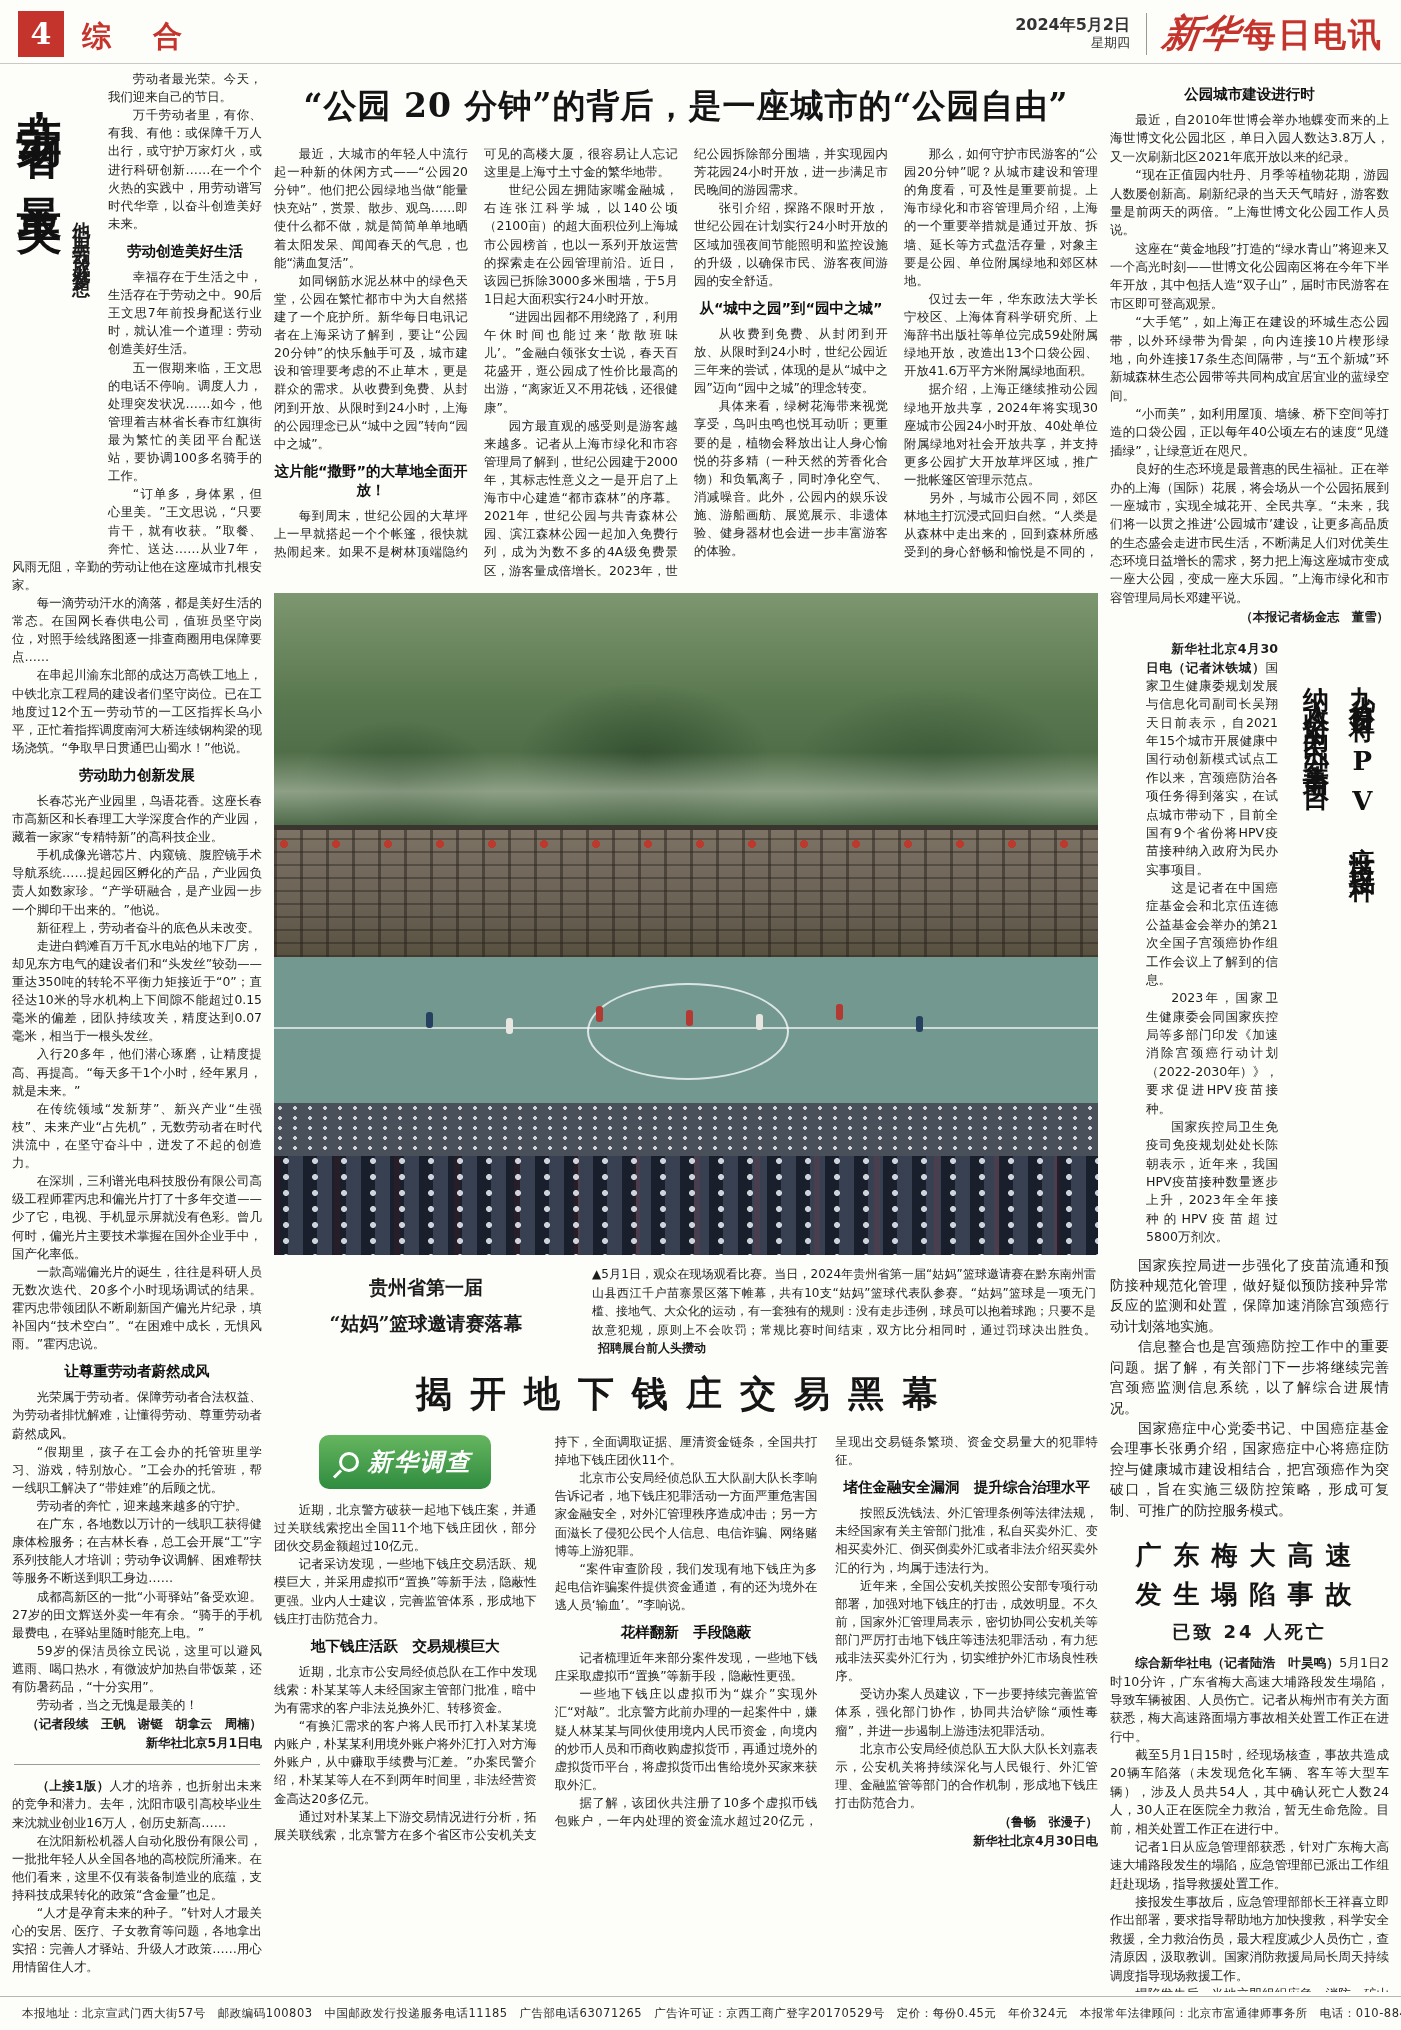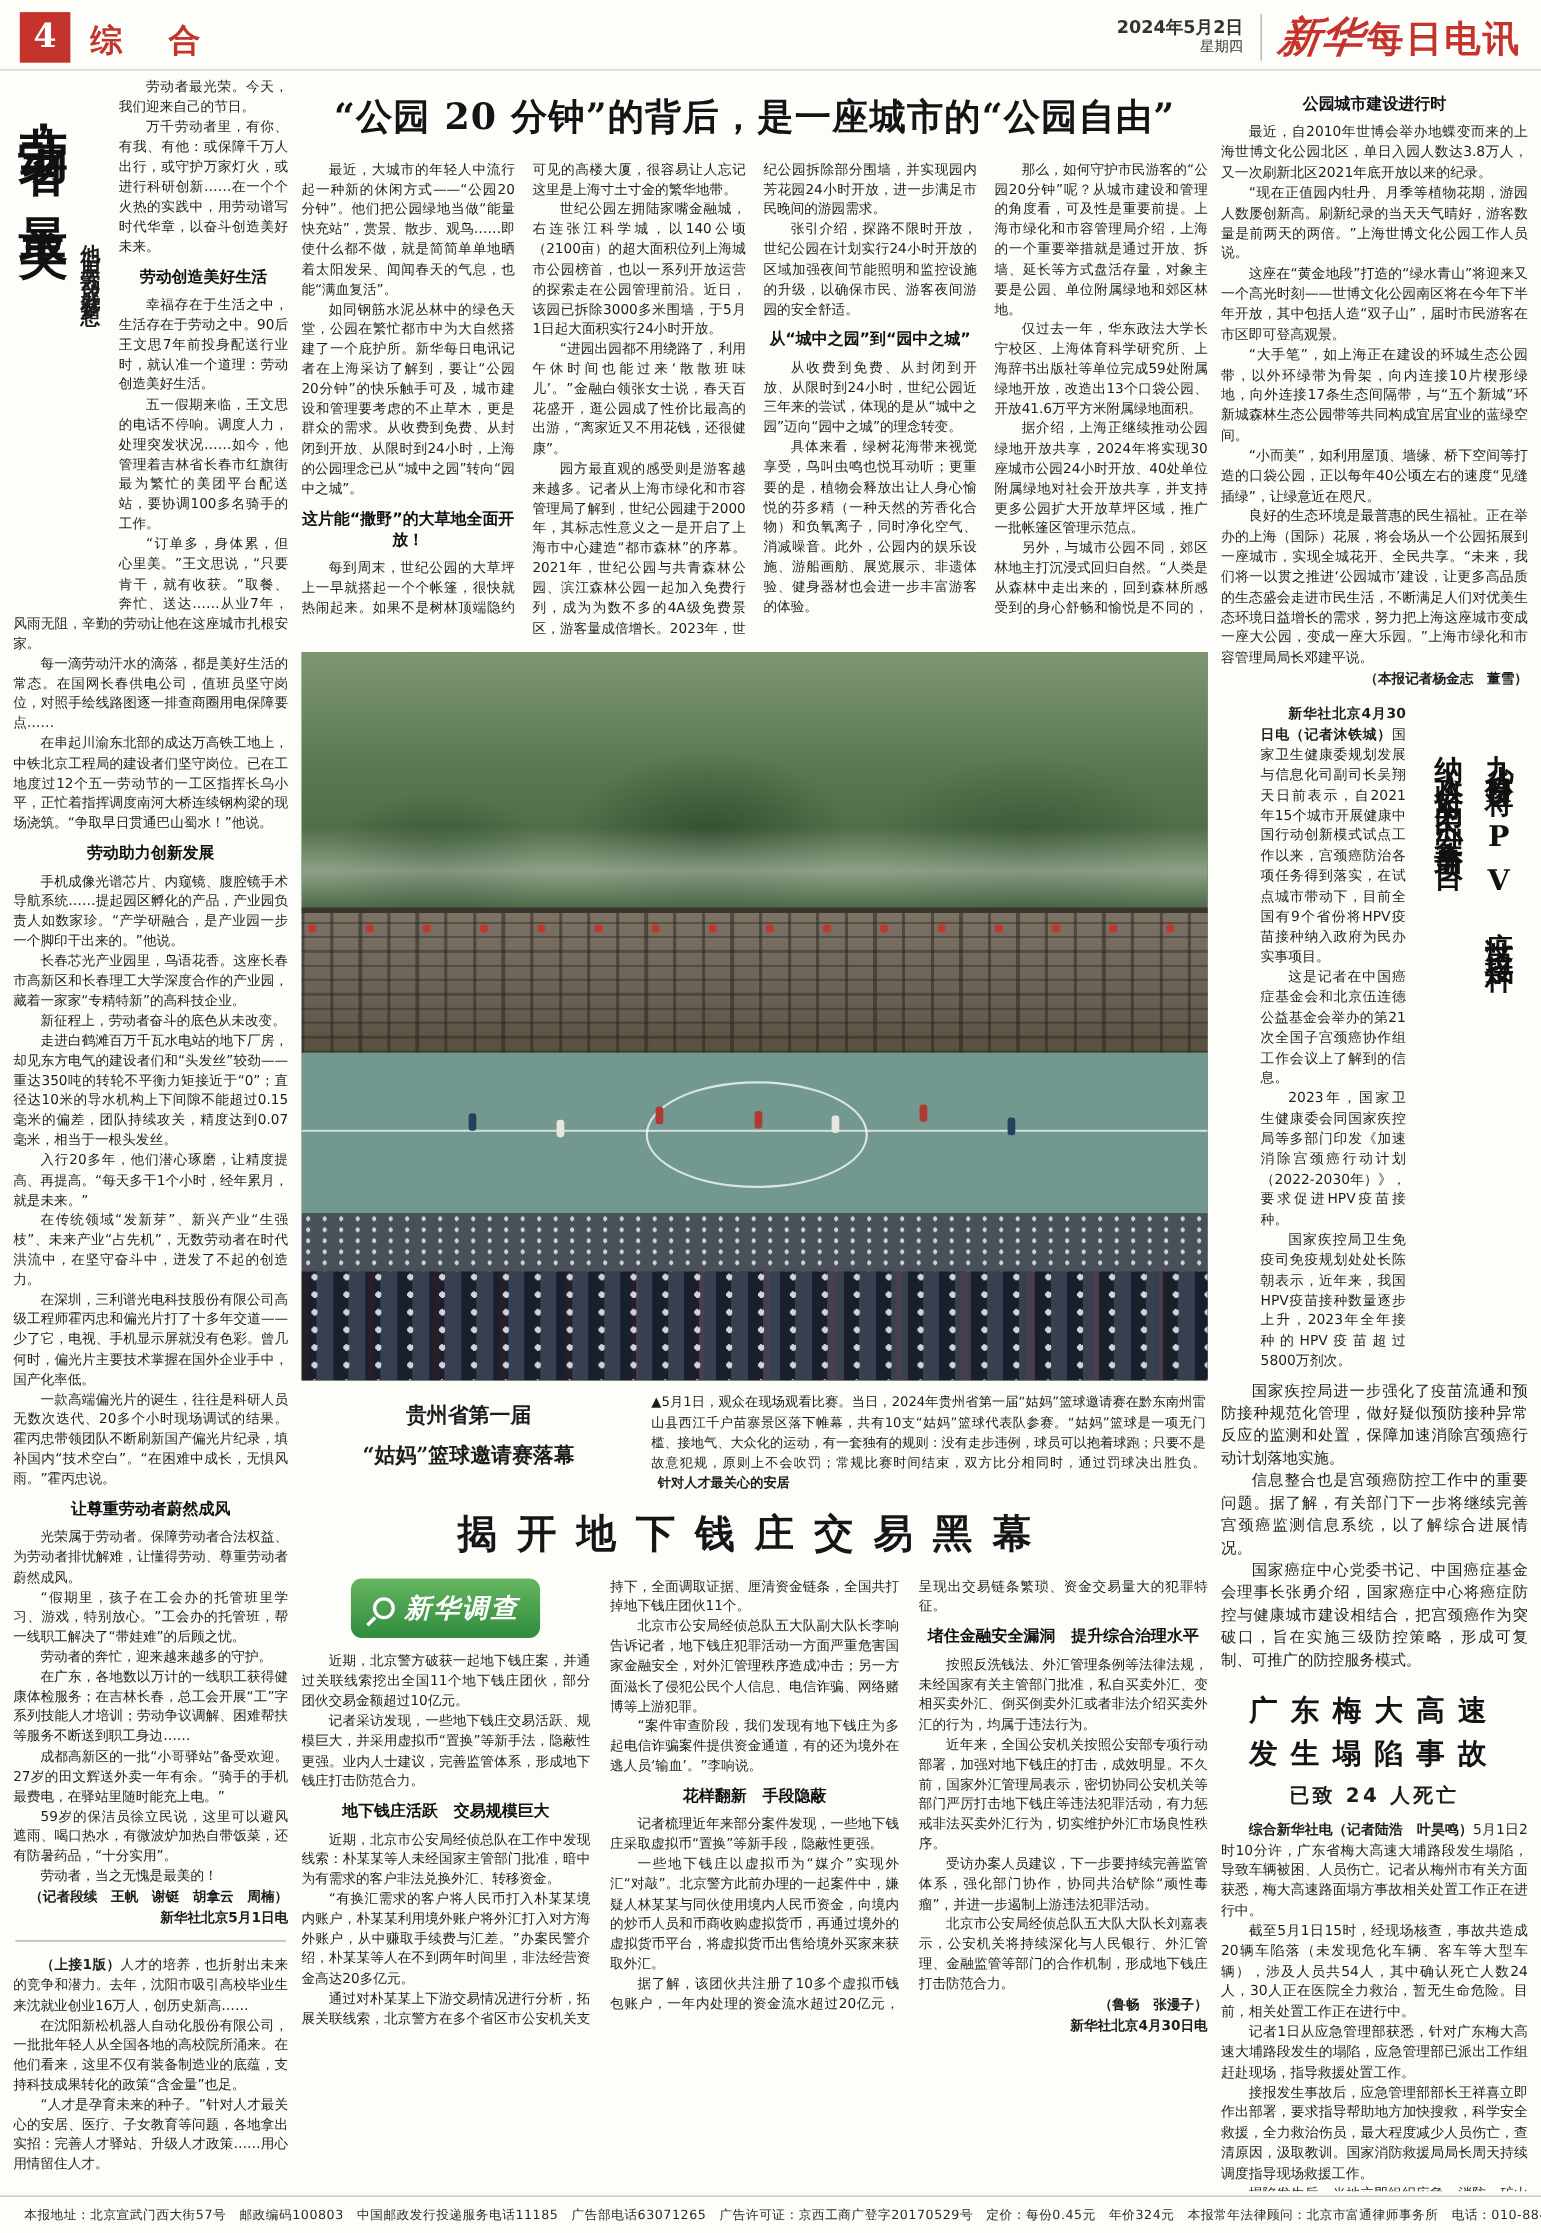--- a/index.html
+++ b/index.html
@@ -171,22 +171,22 @@
         <div class="labor-text">
             <p class="para">劳动者最光荣。今天，我们迎来自己的节日。</p>
             <p class="para">万千劳动者里，有你、有我、有他：或保障千万人出行，或守护万家灯火，或进行科研创新……在一个个火热的实践中，用劳动谱写时代华章，以奋斗创造美好未来。</p>
             <h3 class="col-subhead">劳动创造美好生活</h3>
             <p class="para">幸福存在于生活之中，生活存在于劳动之中。90后王文思7年前投身配送行业时，就认准一个道理：劳动创造美好生活。</p>
             <p class="para">五一假期来临，王文思的电话不停响。调度人力，处理突发状况……如今，他管理着吉林省长春市红旗街最为繁忙的美团平台配送站，要协调100多名骑手的工作。</p>
             <p class="para">“订单多，身体累，但心里美。”王文思说，“只要肯干，就有收获。”取餐、奔忙、送达……从业7年，风雨无阻，辛勤的劳动让他在这座城市扎根安家。</p>
             <p class="para">每一滴劳动汗水的滴落，都是美好生活的常态。在国网长春供电公司，值班员坚守岗位，对照手绘线路图逐一排查商圈用电保障要点……</p>
             <p class="para">在串起川渝东北部的成达万高铁工地上，中铁北京工程局的建设者们坚守岗位。已在工地度过12个五一劳动节的一工区指挥长乌小平，正忙着指挥调度南河大桥连续钢构梁的现场浇筑。“争取早日贯通巴山蜀水！”他说。</p>
             <h3 class="col-subhead">劳动助力创新发展</h3>
+            <p class="para">长春芯光产业园里，鸟语花香。这座长春市高新区和长春理工大学深度合作的产业园，藏着一家家“专精特新”的高科技企业。</p>
             <p class="para">手机成像光谱芯片、内窥镜、腹腔镜手术导航系统……提起园区孵化的产品，产业园负责人如数家珍。“产学研融合，是产业园一步一个脚印干出来的。”他说。</p>
-            <p class="para">长春芯光产业园里，鸟语花香。这座长春市高新区和长春理工大学深度合作的产业园，藏着一家家“专精特新”的高科技企业。</p>
             <p class="para">新征程上，劳动者奋斗的底色从未改变。</p>
             <p class="para">走进白鹤滩百万千瓦水电站的地下厂房，却见东方电气的建设者们和“头发丝”较劲——重达350吨的转轮不平衡力矩接近于“0”；直径达10米的导水机构上下间隙不能超过0.15毫米的偏差，团队持续攻关，精度达到0.07毫米，相当于一根头发丝。</p>
             <p class="para">入行20多年，他们潜心琢磨，让精度提高、再提高。“每天多干1个小时，经年累月，就是未来。”</p>
             <p class="para">在传统领域“发新芽”、新兴产业“生强枝”、未来产业“占先机”，无数劳动者在时代洪流中，在坚守奋斗中，迸发了不起的创造力。</p>
             <p class="para">在深圳，三利谱光电科技股份有限公司高级工程师霍丙忠和偏光片打了十多年交道——少了它，电视、手机显示屏就没有色彩。曾几何时，偏光片主要技术掌握在国外企业手中，国产化率低。</p>
             <p class="para">一款高端偏光片的诞生，往往是科研人员无数次迭代、20多个小时现场调试的结果。霍丙忠带领团队不断刷新国产偏光片纪录，填补国内“技术空白”。“在困难中成长，无惧风雨。”霍丙忠说。</p>
             <h3 class="col-subhead">让尊重劳动者蔚然成风</h3>
             <p class="para">光荣属于劳动者。保障劳动者合法权益、为劳动者排忧解难，让懂得劳动、尊重劳动者蔚然成风。</p>
             <p class="para">“假期里，孩子在工会办的托管班里学习、游戏，特别放心。”工会办的托管班，帮一线职工解决了“带娃难”的后顾之忧。</p>
             <p class="para">劳动者的奔忙，迎来越来越多的守护。</p>
@@ -237,21 +237,21 @@
         <div class="pl crowd-front"></div>
       </figure>
 
       <div class="caption-row">
         <div class="cap-title">
           <div>贵州省第一届</div>
           <div>“姑妈”篮球邀请赛落幕</div>
         </div>
         <p class="cap-text">
           <span>▲5月1日，观众在现场观看比赛。当日，2024年贵州省第一届“姑妈”篮球邀请赛在黔东南州雷山县西江千户苗寨景区落下帷幕，共有10支“姑妈”篮球代表队参赛。“姑妈”篮球是一项无门槛、接地气、大众化的运动，有一套独有的规则：没有走步违例，球员可以抱着球跑；只要不是故意犯规，原则上不会吹罚；常规比赛时间结束，双方比分相同时，通过罚球决出胜负。</span>
-          <strong class="credit">针对人才最关心的安居</strong>
+          <strong class="credit">招聘展台前人头攒动</strong>
         </p>
       </div>
 
       <h2 class="qz-headline">揭开地下钱庄交易黑幕</h2>
       <div class="qz-body">
         <div class="badge">
           <span class="mag"></span>
           <span class="badge-label">新华调查</span>
         </div>
       <p class="para">近期，北京警方破获一起地下钱庄案，并通过关联线索挖出全国11个地下钱庄团伙，部分团伙交易金额超过10亿元。</p>

